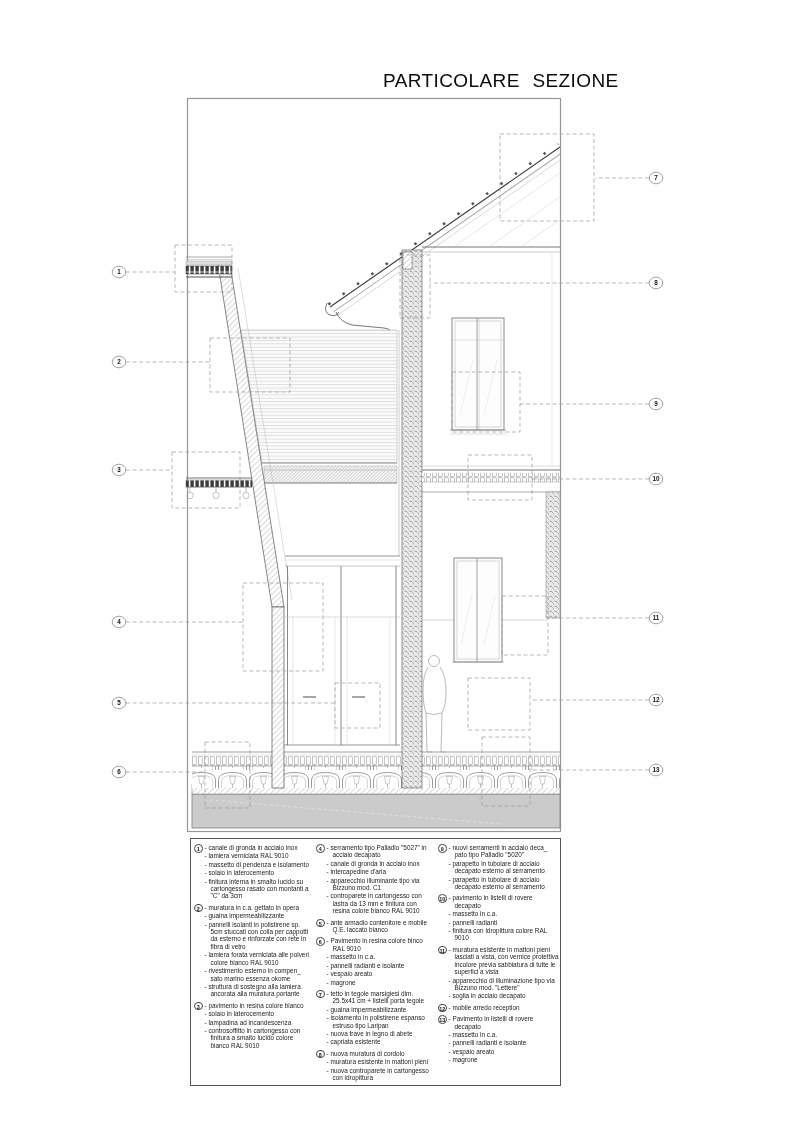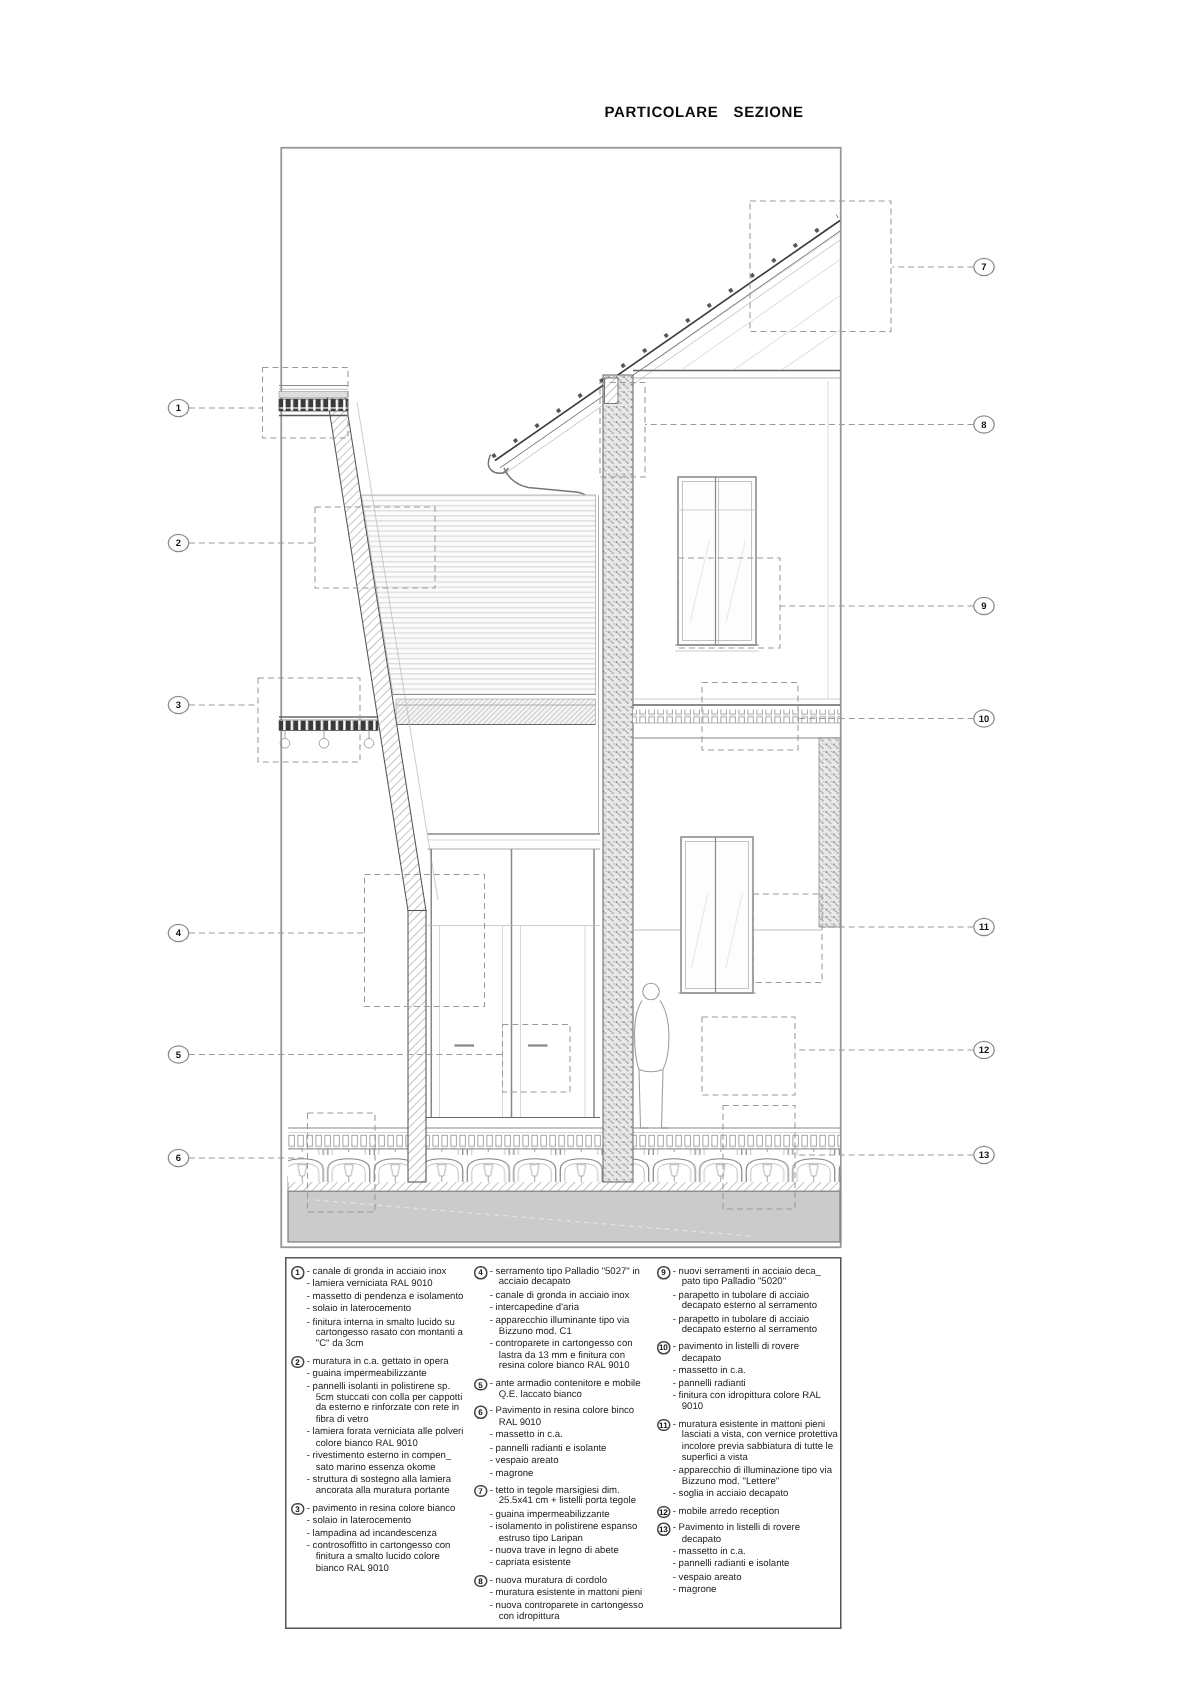--- a/index.html
+++ b/index.html
@@ -2,23 +2,22 @@
 <html><head>
 <meta charset="utf-8">
 <style>
   html,body{margin:0;padding:0;}
   body{
     width:794px;height:1123px;position:relative;background:#ffffff;
     font-family:"Liberation Sans",sans-serif;color:#222;overflow:hidden;
   }
   .title{
     position:absolute;left:383px;top:70px;
-    font-size:10px;font-weight:bold;letter-spacing:.4px;word-spacing:7px;color:#0b0b0b;
+    font-size:19px;font-weight:normal;letter-spacing:.4px;word-spacing:7px;color:#0b0b0b;
     white-space:nowrap;
-    margin-left:20px;
   }
   #drawing-svg{position:absolute;left:0;top:0;}
   .dash{stroke:#9a9a9a;stroke-width:.7;stroke-dasharray:4 2.6;fill:none;}
   .callout-num{font-family:"Liberation Sans",sans-serif;font-size:6.3px;font-weight:bold;fill:#111;}
   
   .legend{
     position:absolute;left:190px;top:838px;width:371px;height:248px;
     border:1px solid #555;background:#fff;box-sizing:border-box;
   }
   .legend-cols{position:absolute;left:3px;top:5px;right:2px;bottom:2px;display:flex;}

